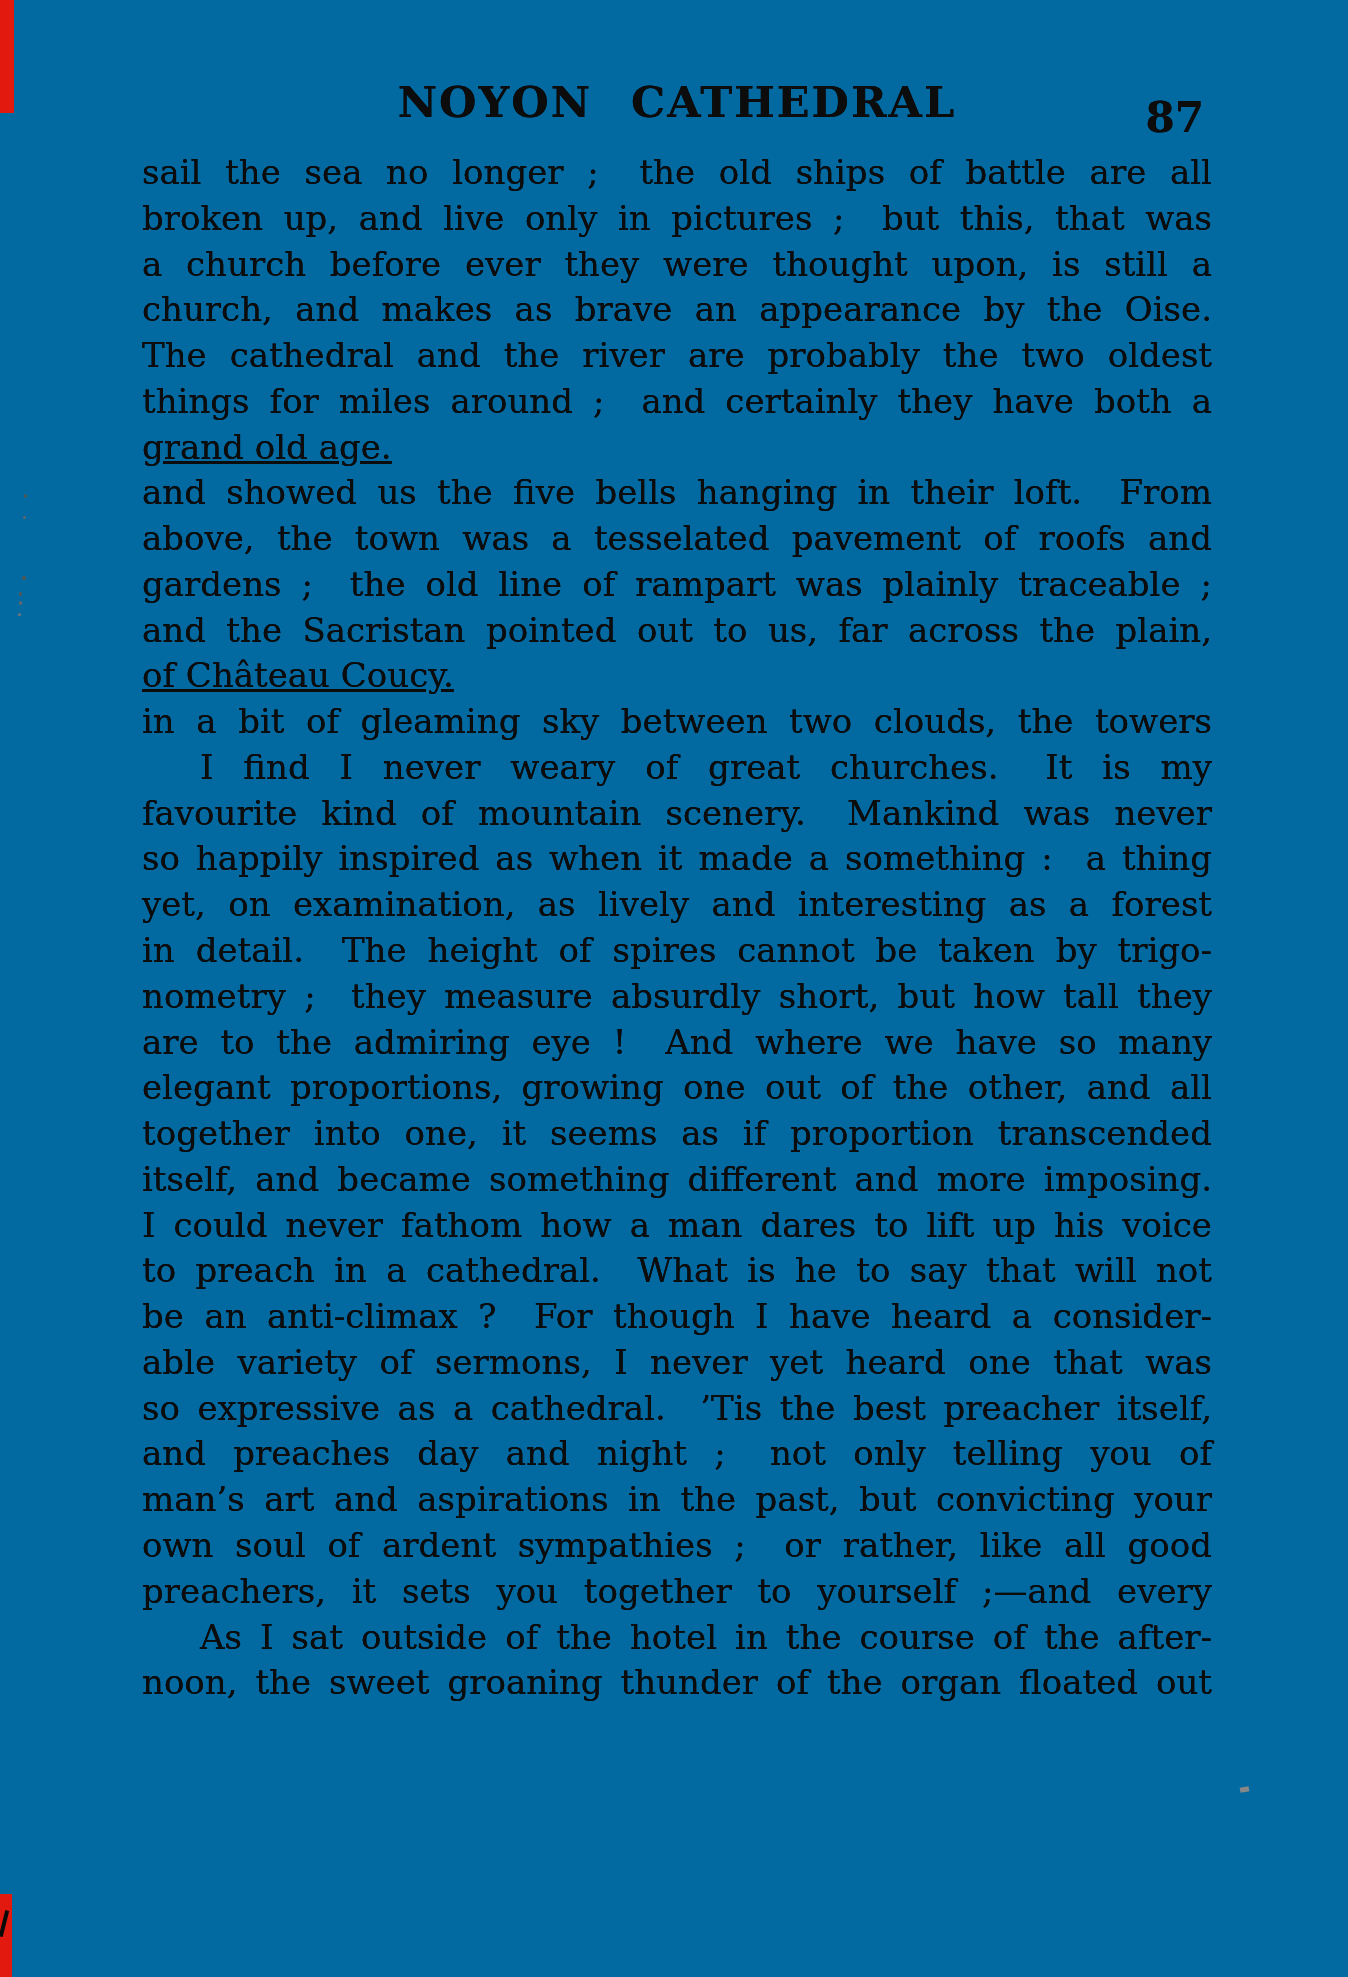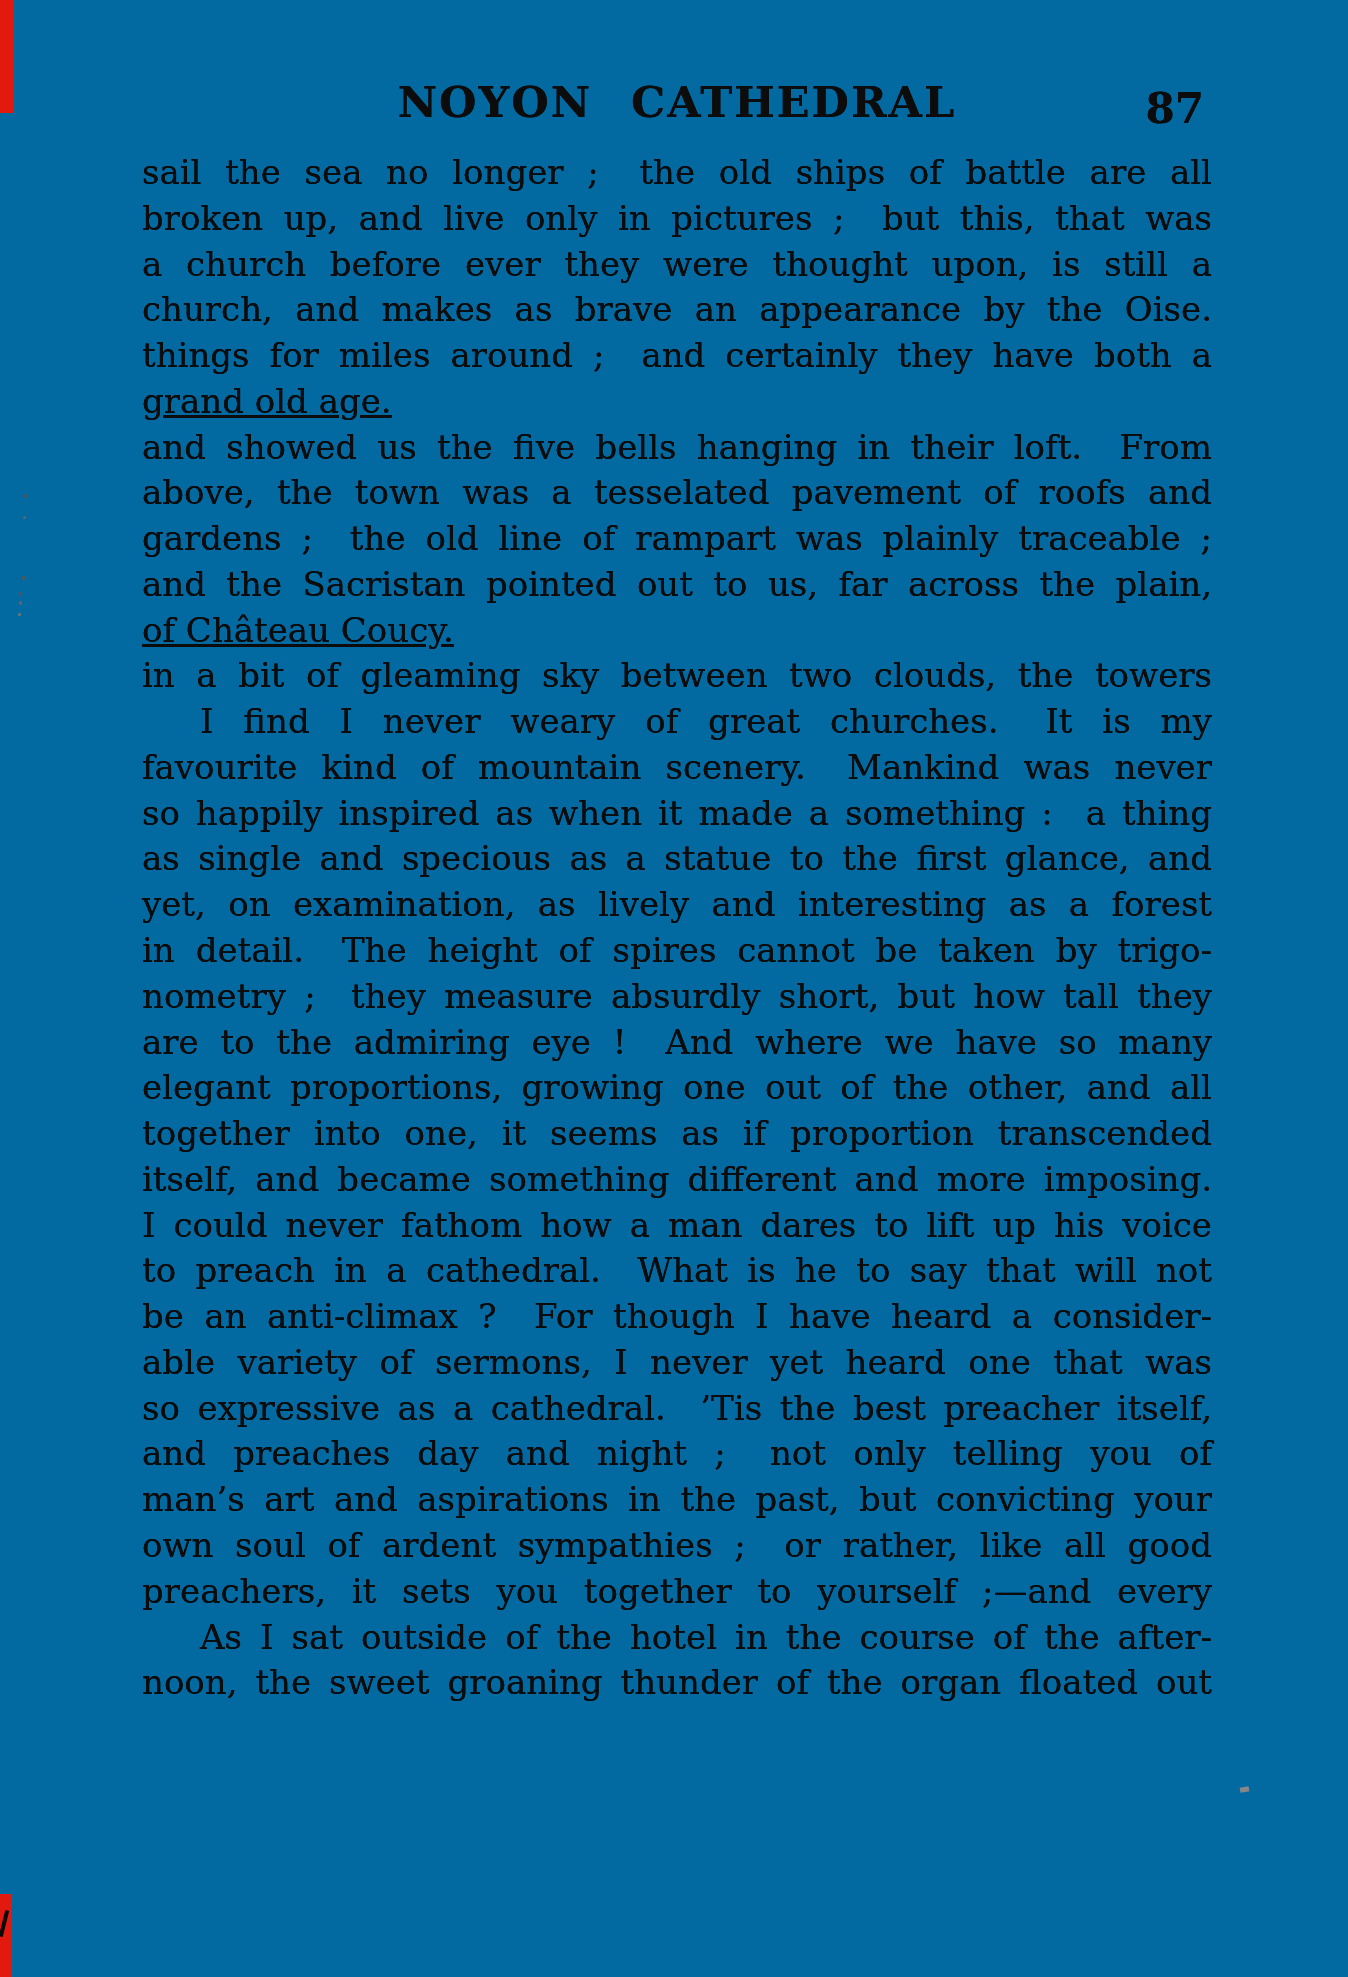--- a/index.html
+++ b/index.html
@@ -25,21 +25,21 @@
     font-size: 43px;
     font-weight: bold;
     letter-spacing: 2px;
     word-spacing: 22px;
     line-height: 52px;
     text-shadow: 0 0 0.5px rgba(0,0,0,0.85);
   }
   .page-number {
     position: absolute;
     right: 8px;
-    top: 7px;
+    top: 16px;
     font-size: 42px;
     font-weight: bold;
     line-height: 52px;
     text-shadow: 0 0 0.5px rgba(0,0,0,0.85);
   }
   .text-column {
     position: absolute;
     top: 150px;
     left: 142px;
     width: 1070px;
@@ -92,32 +92,32 @@
   <header class="header">
     <div class="running-title">NOYON CATHEDRAL</div>
     <div class="page-number">87</div>
   </header>
 
   <main class="text-column">
       <div class="line">sail the sea no longer ;  the old ships of battle are all</div>
       <div class="line">broken up, and live only in pictures ;  but this, that was</div>
       <div class="line">a church before ever they were thought upon, is still a</div>
       <div class="line">church, and makes as brave an appearance by the Oise.</div>
+      <div class="line">The cathedral and the river are probably the two oldest</div>
       <div class="line">things for miles around ;  and certainly they have both a</div>
       <div class="line left">grand old age.</div>
       <div class="line">and showed us the five bells hanging in their loft.  From</div>
       <div class="line">above, the town was a tesselated pavement of roofs and</div>
       <div class="line">gardens ;  the old line of rampart was plainly traceable ;</div>
       <div class="line">and the Sacristan pointed out to us, far across the plain,</div>
       <div class="line left">of Château Coucy.</div>
       <div class="line">in a bit of gleaming sky between two clouds, the towers</div>
       <div class="line indent">I find I never weary of great churches.  It is my</div>
       <div class="line">favourite kind of mountain scenery.  Mankind was never</div>
       <div class="line">so happily inspired as when it made a something :  a thing</div>
-      <div class="line">as single and specious as a statue to the first glance, and</div>
       <div class="line">yet, on examination, as lively and interesting as a forest</div>
       <div class="line">in detail.  The height of spires cannot be taken by trigo-</div>
       <div class="line">nometry ;  they measure absurdly short, but how tall they</div>
       <div class="line">are to the admiring eye !  And where we have so many</div>
       <div class="line">elegant proportions, growing one out of the other, and all</div>
       <div class="line">together into one, it seems as if proportion transcended</div>
       <div class="line">itself, and became something different and more imposing.</div>
       <div class="line">I could never fathom how a man dares to lift up his voice</div>
       <div class="line">to preach in a cathedral.  What is he to say that will not</div>
       <div class="line">be an anti-climax ?  For though I have heard a consider-</div>

